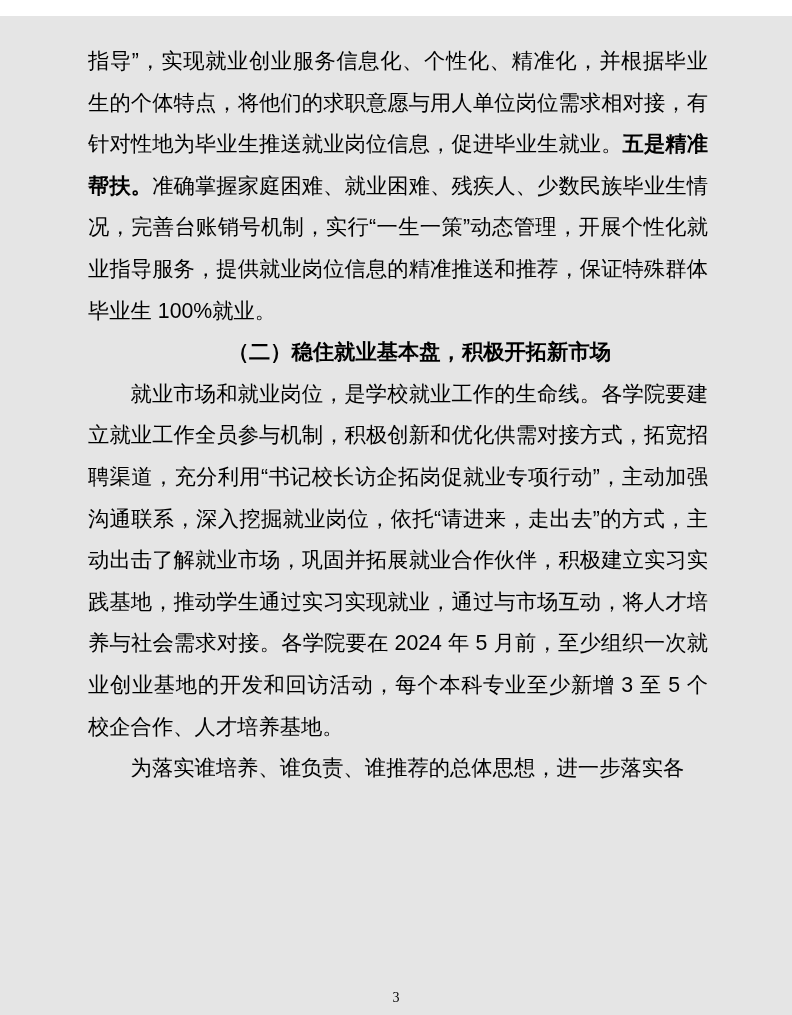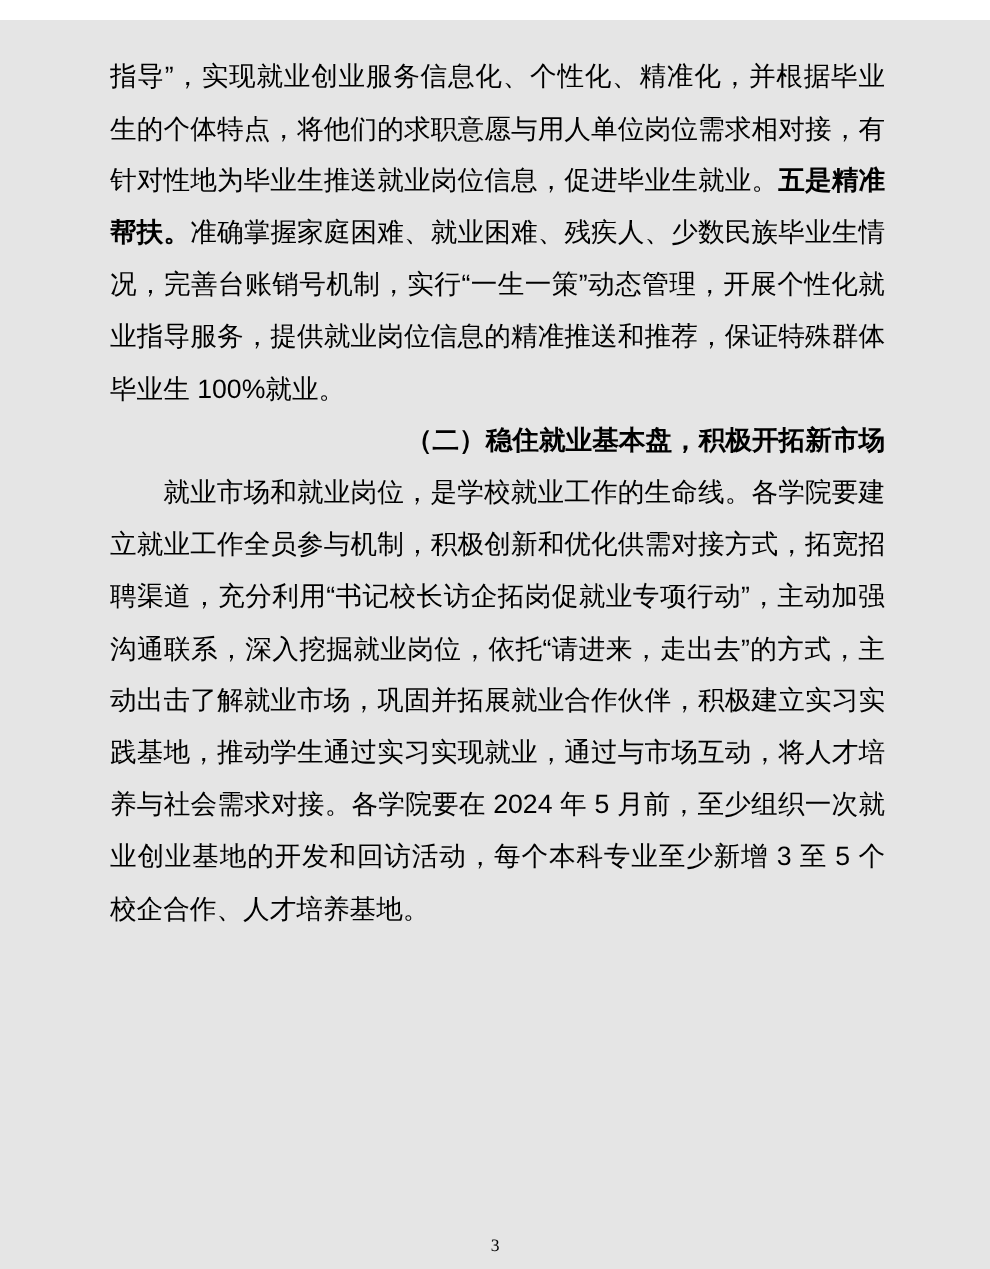--- a/index.html
+++ b/index.html
@@ -29,21 +29,21 @@
   .para {
     margin: 0;
     padding: 0;
     text-justify: inter-ideograph;
   }
   .para.indent {
     text-indent: 2em;
   }
   .para.heading {
     font-weight: bold;
-    text-align: right;
+    text-align: center;
   }
   .run-bold {
     font-weight: bold;
   }
   .footer {
     position: absolute;
     left: 0;
     right: 0;
     top: 972px;
     text-align: center;
@@ -55,17 +55,18 @@
   }
 </style>
 </head>
 <body>
 
 <div class="page">
   <main class="content" id="doc-body">
       <p class="para"><span class="run-normal">指导”，实现就业创业服务信息化、个性化、精准化，并根据毕业生的个体特点，将他们的求职意愿与用人单位岗位需求相对接，有针对性地为毕业生推送就业岗位信息，促进毕业生就业。</span><span class="run-bold">五是精准帮扶。</span><span class="run-normal">准确掌握家庭困难、就业困难、残疾人、少数民族毕业生情况，完善台账销号机制，实行“一生一策”动态管理，开展个性化就业指导服务，提供就业岗位信息的精准推送和推荐，保证特殊群体毕业生 100%就业。</span></p>
       <p class="para indent heading"><span class="run-bold">（二）稳住就业基本盘，积极开拓新市场</span></p>
       <p class="para indent"><span class="run-normal">就业市场和就业岗位，是学校就业工作的生命线。各学院要建立就业工作全员参与机制，积极创新和优化供需对接方式，拓宽招聘渠道，充分利用“书记校长访企拓岗促就业专项行动”，主动加强沟通联系，深入挖掘就业岗位，依托“请进来，走出去”的方式，主动出击了解就业市场，巩固并拓展就业合作伙伴，积极建立实习实践基地，推动学生通过实习实现就业，通过与市场互动，将人才培养与社会需求对接。各学院要在 2024 年 5 月前，至少组织一次就业创业基地的开发和回访活动，每个本科专业至少新增 3 至 5 个校企合作、人才培养基地。</span></p>
+      <p class="para indent"><span class="run-normal">为落实谁培养、谁负责、谁推荐的总体思想，进一步落实各</span></p>
     </main>
   <footer class="footer">
     <span class="page-number">3</span>
   </footer>
 </div>
 
 </body></html>

